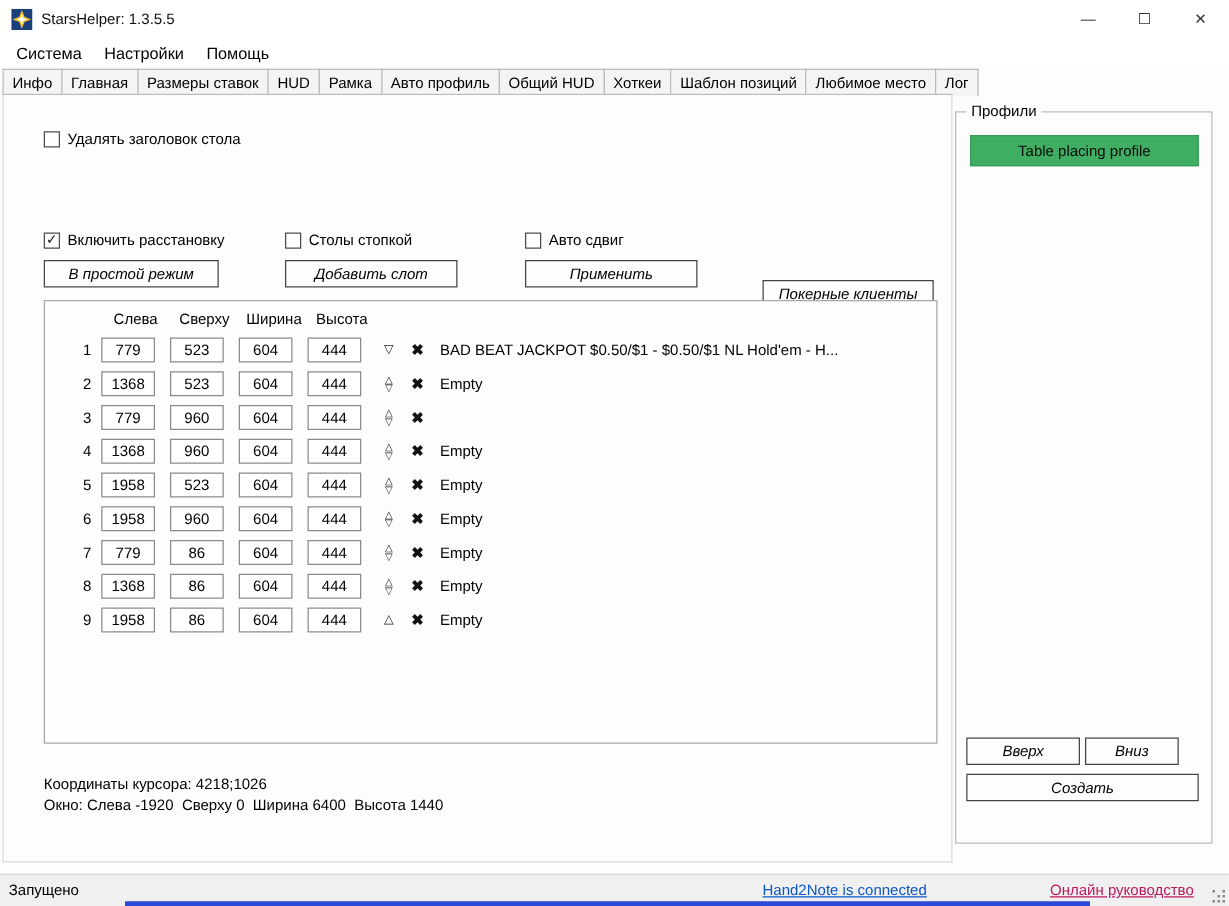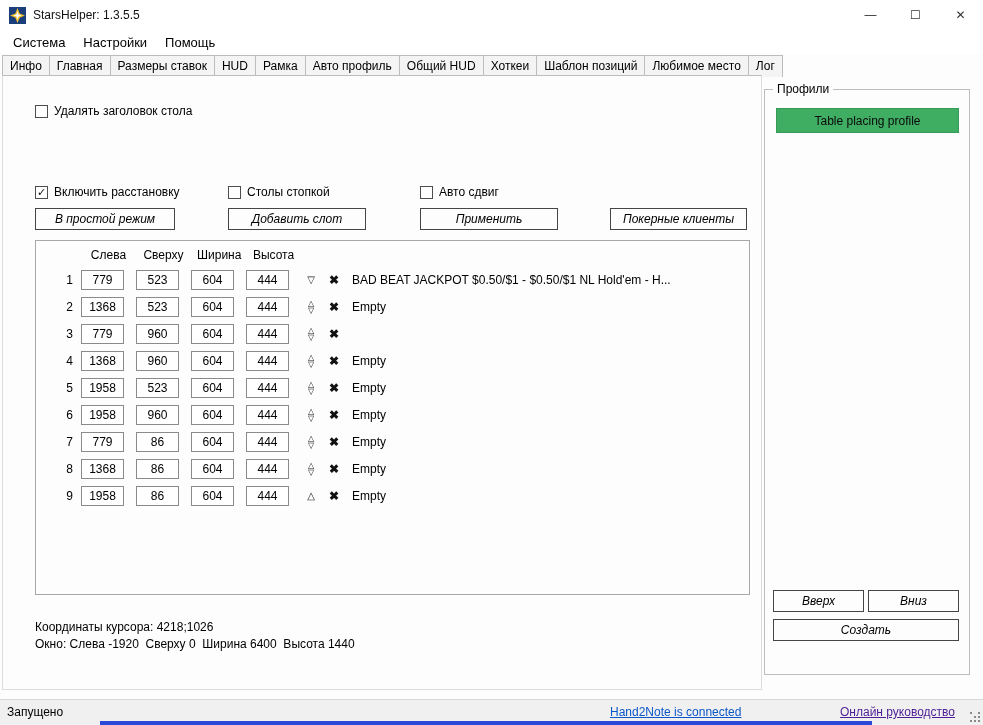--- a/index.html
+++ b/index.html
@@ -111,21 +111,21 @@
   <span>Столы стопкой</span>
 </label>
 <label class="cb" style="left:420px; top:185px;">
   <span class="box"></span>
   <span>Авто сдвиг</span>
 </label>
 
 <div class="btn" style="left:35px;  top:208px; width:140px; height:22px;">В простой режим</div>
 <div class="btn" style="left:228px; top:208px; width:138px; height:22px;">Добавить слот</div>
 <div class="btn" style="left:420px; top:208px; width:138px; height:22px;">Применить</div>
-<div class="btn" style="left:610px; top:208px; width:137px; height:22px;">Покерные клиенты</div>
+<div class="btn" style="left:610px; top:224px; width:137px; height:22px;">Покерные клиенты</div>
 
 <div class="list-panel">
   <div class="hdr-row">
     <span class="hdr" style="left:51px;">Слева</span>
     <span class="hdr" style="left:106px;">Сверху</span>
     <span class="hdr" style="left:161px;">Ширина</span>
     <span class="hdr" style="left:216px;">Высота</span>
   </div>
   <div class="rows" id="rows">
   <div class="slot-row">
@@ -253,23 +253,23 @@
 </div>
 </div>
 
 <div class="info-text" style="left:35px; top:620px;">Координаты курсора: 4218;1026</div>
 <div class="info-text" style="left:35px; top:637px;">Окно: Слева -1920  Сверху 0  Ширина 6400  Высота 1440</div>
 
 <div class="groupbox">
   <span class="legend">Профили</span>
   <div class="profile-btn" style="background: rgb(63, 174, 99);">Table placing profile</div>
   <div class="btn" style="left:8px;   top:500px; width:91px;  height:22px;">Вверх</div>
-  <div class="btn" style="left:103px; top:500px; width:91px;  height:22px;">Вниз</div>
+  <div class="btn" style="left:103px; top:500px; width:75px;  height:22px;">Вниз</div>
   <div class="btn" style="left:8px;   top:529px; width:186px; height:22px;">Создать</div>
 </div>
 
 <div class="statusbar">
   <span class="status-left">Запущено</span>
   <span class="status-center link" style="color: rgb(11, 87, 201);">Hand2Note is connected</span>
-  <span class="status-right link" style="color: #4c1d95;">Онлайн руководство</span>
+  <span class="status-right link" style="color: #be185d;">Онлайн руководство</span>
   <span class="grip"></span>
 </div>
 <div class="bottom-strip" style="background: rgb(43, 72, 216);"></div>
 
 </body></html>

